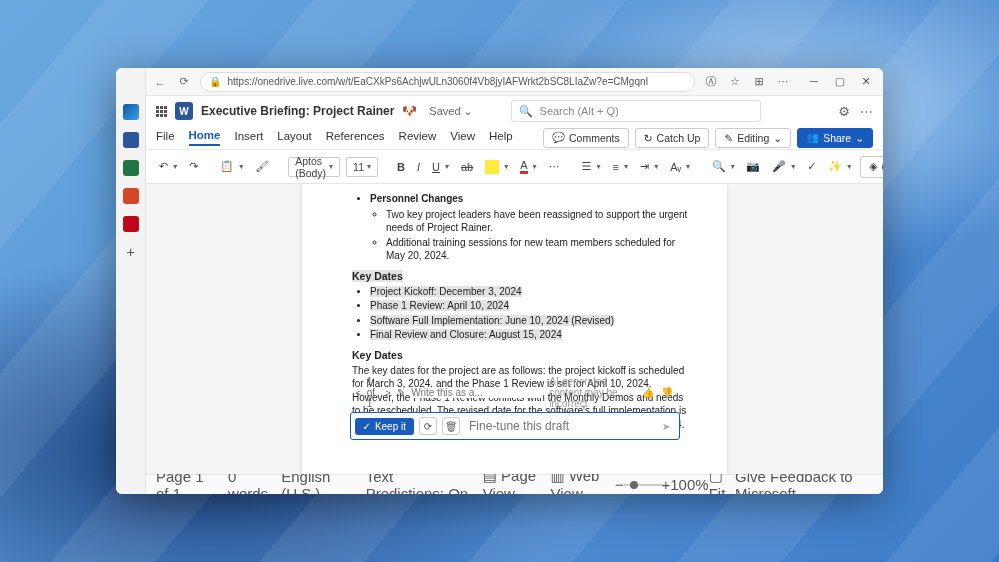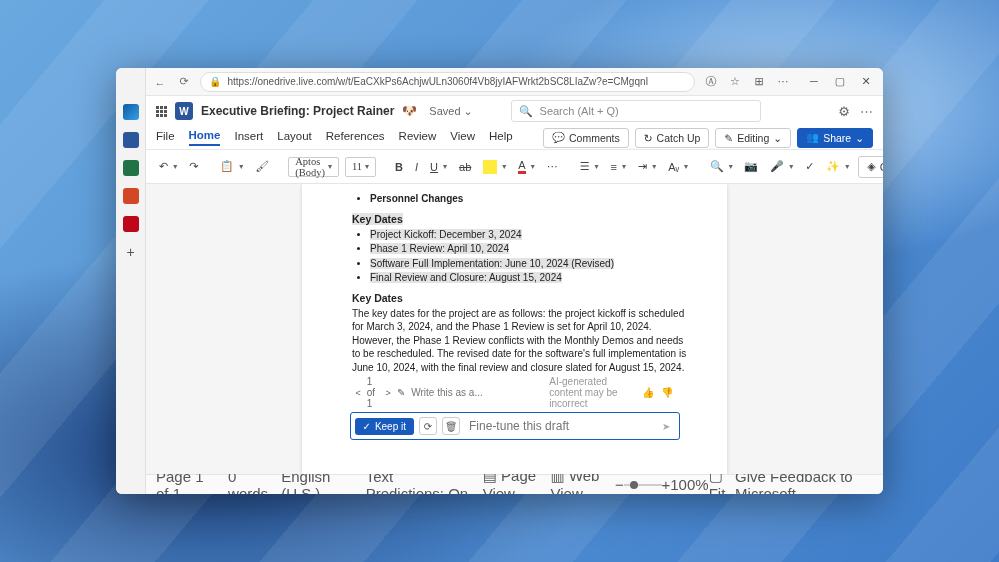--- a/index.html
+++ b/index.html
@@ -133,21 +133,21 @@
 .ribbon {
   height: 34px;
   display:flex; align-items:center;
   padding: 0 10px;
   gap: 6px;
   border-bottom: 1px solid #e5e5e5;
   font-size:11px; color:#444;
 }
 .rb { display:flex; align-items:center; gap:2px; padding:2px 3px; cursor:pointer; border-radius:3px;}
 .sep { width:1px; height:20px; background:#ddd; margin:0 2px;}
-.font-box { border:1px solid #ccc; height:20px; padding:0 6px; display:flex; align-items:center; font-size:10.5px; border-radius:2px;font-family:Liberation Serif, serif;}
+.font-box { border:1px solid #ccc; height:20px; padding:0 6px; display:flex; align-items:center; font-size:10.5px; border-radius:2px;}
 .dd { font-size:8px; color:#666; margin-left:3px;}
 .sw { width:14px; height:14px; display:inline-block;}
 .sw-y { background:#ffeb3b;}
 .copilot-btn {
   margin-left:auto;
   border:1px solid #ccc; border-radius:3px;
   height:22px; padding:0 8px;
   display:flex; align-items:center; gap:4px;
   font-size:11px; cursor:pointer;
 }
@@ -360,20 +360,24 @@
       <span class="rb">✨<span class="dd">▾</span></span>
       <div class="copilot-btn">◈ <span>Copilot</span></div>
 
     </div>
 
     <div class="doc-area">
       <div class="page">
         <ul>
           <li>
             <b>Personnel Changes</b>
+            <ul>
+              <li>Two key project leaders have been reassigned to support the urgent needs of Project Rainer.</li>
+              <li>Additional training sessions for new team members scheduled for May 20, 2024.</li>
+            </ul>
           </li>
         </ul>
         <h4><span class="hl">Key Dates</span></h4>
         <ul>
           <li><span class="hl">Project Kickoff: December 3, 2024</span></li>
           <li><span class="hl">Phase 1 Review: April 10, 2024</span></li>
           <li><span class="hl">Software Full Implementation: June 10, 2024 (Revised)</span></li>
           <li><span class="hl">Final Review and Closure: August 15, 2024</span></li>
         </ul>
         <h4>Key Dates</h4>

